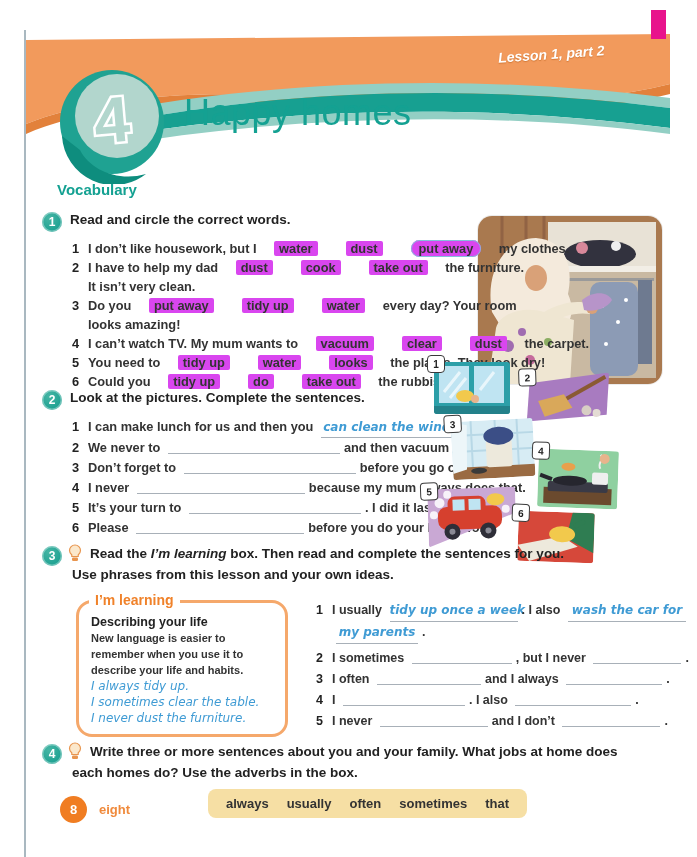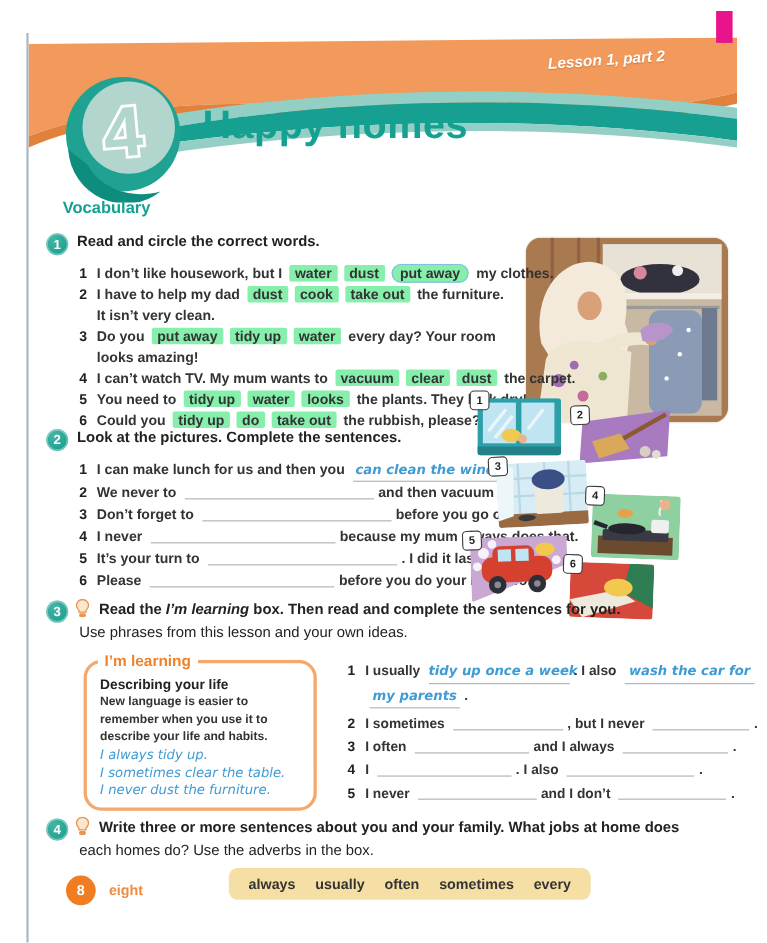--- a/index.html
+++ b/index.html
@@ -4,40 +4,40 @@
 <style>
   html,body{margin:0;padding:0;background:#fff;}
   .page{position:relative;width:697px;height:857px;background:#fff;overflow:hidden;
         font-family:"Liberation Sans",sans-serif;color:#333;}
   .left-edge{position:absolute;left:24px;top:30px;width:2px;height:827px;background:#a9b8c0;}
   .hdr{position:absolute;left:26px;top:34px;width:644px;height:120px;}
   .magenta-tab{position:absolute;left:651px;top:10px;width:15px;height:29px;background:#E8148C;}
   .lesson-tag{position:absolute;left:498px;top:46px;color:#fff;font-weight:bold;font-style:italic;
               font-size:14px;transform:rotate(-4deg);text-shadow:0 1px 1px rgba(180,90,20,.5);}
   .unit-circle{position:absolute;left:54px;top:64px;width:116px;height:120px;}
-  .page-title{position:absolute;left:184px;top:92px;font-size:36px;font-weight:700;color:#14A192;letter-spacing:.5px;}
+  .page-title{position:absolute;left:184px;top:92px;font-size:36px;font-weight:400;color:#14A192;letter-spacing:.5px;}
   .vocab{position:absolute;left:57px;top:181px;font-size:15px;font-weight:bold;color:#14A192;}
   .ex{position:absolute;left:42px;}
   .ex-head{display:flex;align-items:flex-start;gap:8px;font-weight:bold;font-size:13.5px;color:#222;}
   .badge{flex:0 0 auto;width:20px;height:20px;border-radius:50%;color:#fff;font-weight:bold;font-size:12px;
          display:flex;align-items:center;justify-content:center;
          background:radial-gradient(circle at 35% 30%, #45B5A4, #0F9A8B);
          box-shadow:inset 0 0 0 1.5px rgba(255,255,255,.35);}
   .items{margin:7px 0 0 30px;font-size:12.8px;font-weight:600;color:#333;}
   .line{line-height:19px;white-space:nowrap;}
   .inum{display:inline-block;width:16px;font-weight:bold;color:#222;}
   .cont{padding-left:16px;}
-  .hl{background:#86efac;padding:0 5px;margin:0 3px;border-radius:2px;}
+  .hl{background:#d946ef;padding:0 5px;margin:0 14px;border-radius:2px;}
   .circled{border:1.6px solid #85BFDC;border-radius:12px;padding:0 7px;}
   .blank{display:inline-block;border-bottom:1px solid #A8B0B8;height:13px;margin:0 4px;vertical-align:-2px;text-align:center;}
   .filled{height:auto;vertical-align:baseline;}
   .ans{color:#3F9BD4;font-style:italic;font-weight:600;font-family:"DejaVu Sans",sans-serif;font-size:12px;}
   .ex2 .line{line-height:20px;}
   .bulb{flex:0 0 auto;margin:-2px 0 0 -2px;}
-  .instr2{margin-left:30px;font-weight:normal;font-size:13.5px;color:#222;line-height:18px;}
+  .instr2{margin-left:30px;font-weight:bold;font-size:13.5px;color:#222;line-height:18px;}
   .learning-box{position:absolute;left:76px;top:600px;width:212px;border:3px solid #F5A86B;border-radius:16px;
                 padding:12px 10px 8px 12px;box-sizing:border-box;background:#fff;}
   .lb-title{position:absolute;top:-11px;left:10px;background:#fff;padding:0 6px;color:#F0822A;
             font-weight:800;font-size:14px;}
   .lb-sub{font-weight:bold;font-size:12.5px;color:#222;margin-bottom:1px;}
   .lb-body{font-size:11px;font-weight:600;line-height:16px;color:#333;}
   .lb-ex{font-size:12px;font-style:italic;color:#3F9BD4;line-height:16px;font-family:"DejaVu Sans",sans-serif;}
   .ex3items{position:absolute;left:316px;top:600px;width:376px;font-size:12.5px;font-weight:600;}
   .ex3items .line{line-height:21px;}
   .wordbox{position:absolute;left:208px;top:789px;display:flex;gap:18px;background:#F6DFA4;border-radius:8px;
@@ -324,20 +324,20 @@
       <div>Write three or more sentences about you and your family. What jobs at home does</div>
     </div>
     <div class="instr2">each homes do? Use the adverbs in the box.</div>
   </div>
 
   <div class="wordbox">
     <span>always</span>
     <span>usually</span>
     <span>often</span>
     <span>sometimes</span>
-    <span>every</span>
+    <span>that</span>
   </div>
 
   <div class="footer">
     <div class="pgnum">8</div>
     <div class="pgword">eight</div>
   </div>
 </div>
 
 </body></html>

